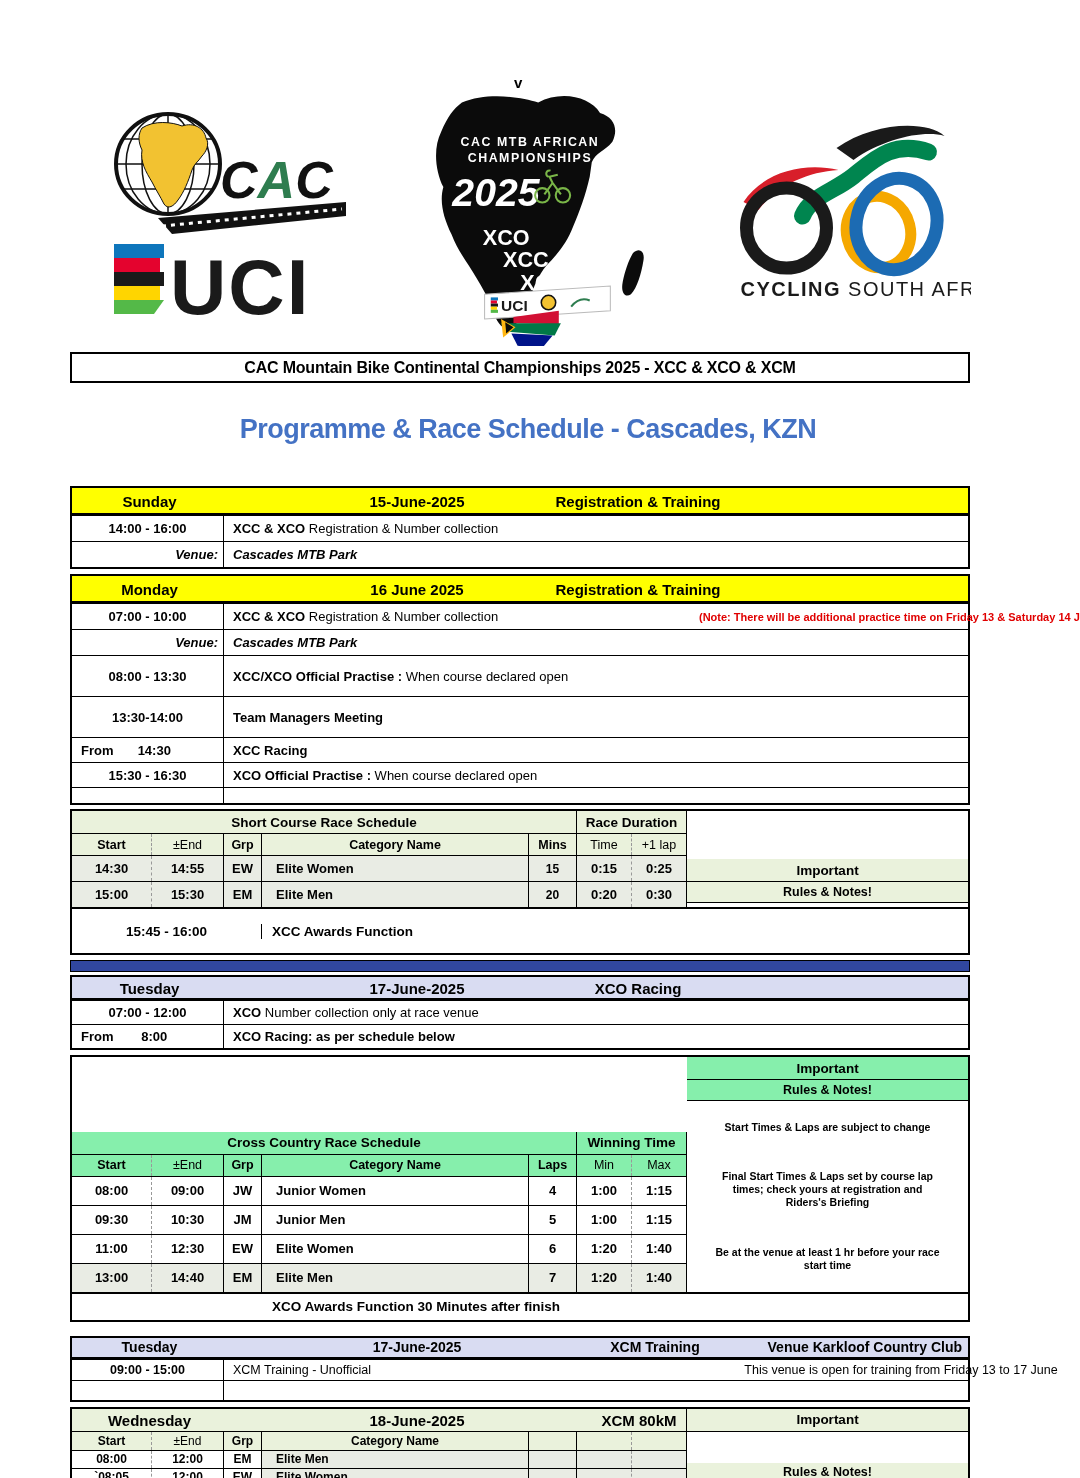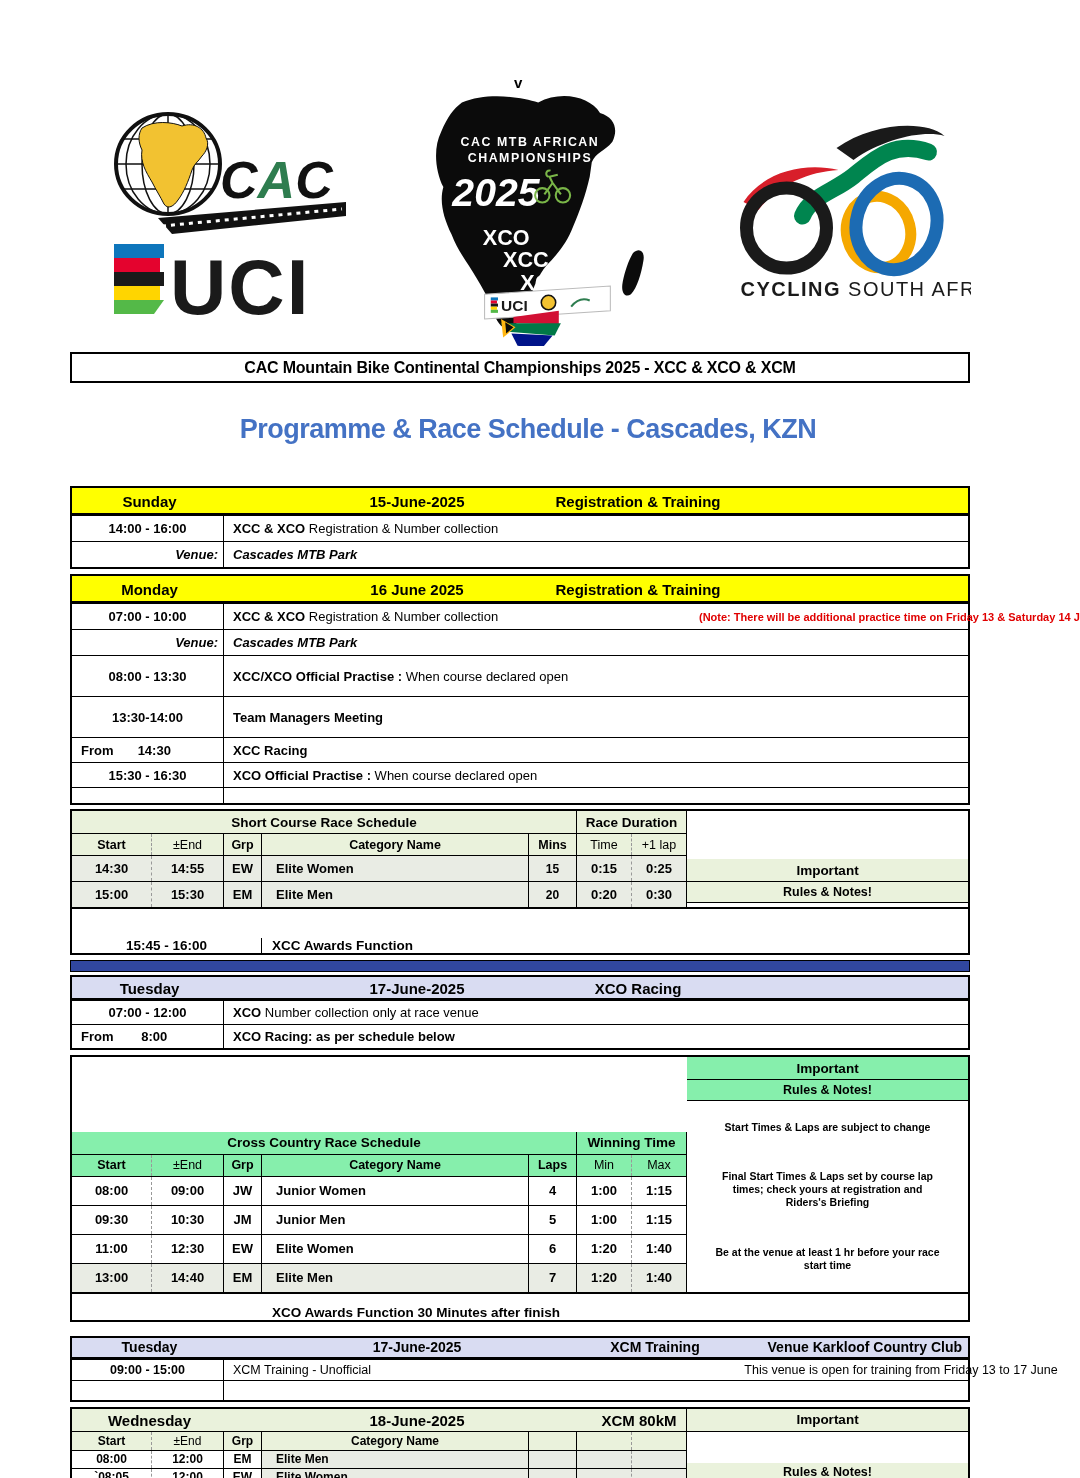--- a/index.html
+++ b/index.html
@@ -70,21 +70,21 @@
   .green{background:#EAF2DC;}
   .lav{background:#86efac;}
   .gray{background:#E9ECE4;}
   .rt-right{flex:1;display:flex;flex-direction:column;box-sizing:border-box;}
   .rr{display:flex;align-items:center;justify-content:center;font-weight:bold;box-sizing:border-box;}
   .rr.h1{height:22px;font-size:13.5px;}
   .rr.h2{height:21px;font-size:12.5px;border-top:1px solid #000;}
   .rr-body{flex:1;display:flex;flex-direction:column;justify-content:space-evenly;border-top:1px solid #000;
            padding:2px 8px;}
   .rr-body p{margin:18px;text-align:center;font-size:10.5px;font-weight:bold;line-height:1.25;}
-  .awards{border-top:2px solid #000;display:flex;align-items:flex-end;font-weight:bold;font-size:13.5px;}
+  .awards{border-top:2px solid #000;display:flex;align-items:center;font-weight:bold;font-size:13.5px;}
   .aw-cell{border-right:1px solid #000;display:flex;align-items:center;justify-content:center;box-sizing:border-box;}
   .aw-text{flex:1;display:flex;align-items:center;padding-left:10px;}
   
   #blue-bar{height:12px;background:#31479F;border:1px solid #000;box-sizing:border-box;margin-top:5px;}
   
   #sec-monday{margin-top:5px;}
   #sec-xcc{margin-top:4px;}
   #sec-tuesday{margin-top:3px;}
   #sec-xco{margin-top:5px;}
   #sec-xcm{margin-top:14px;}

